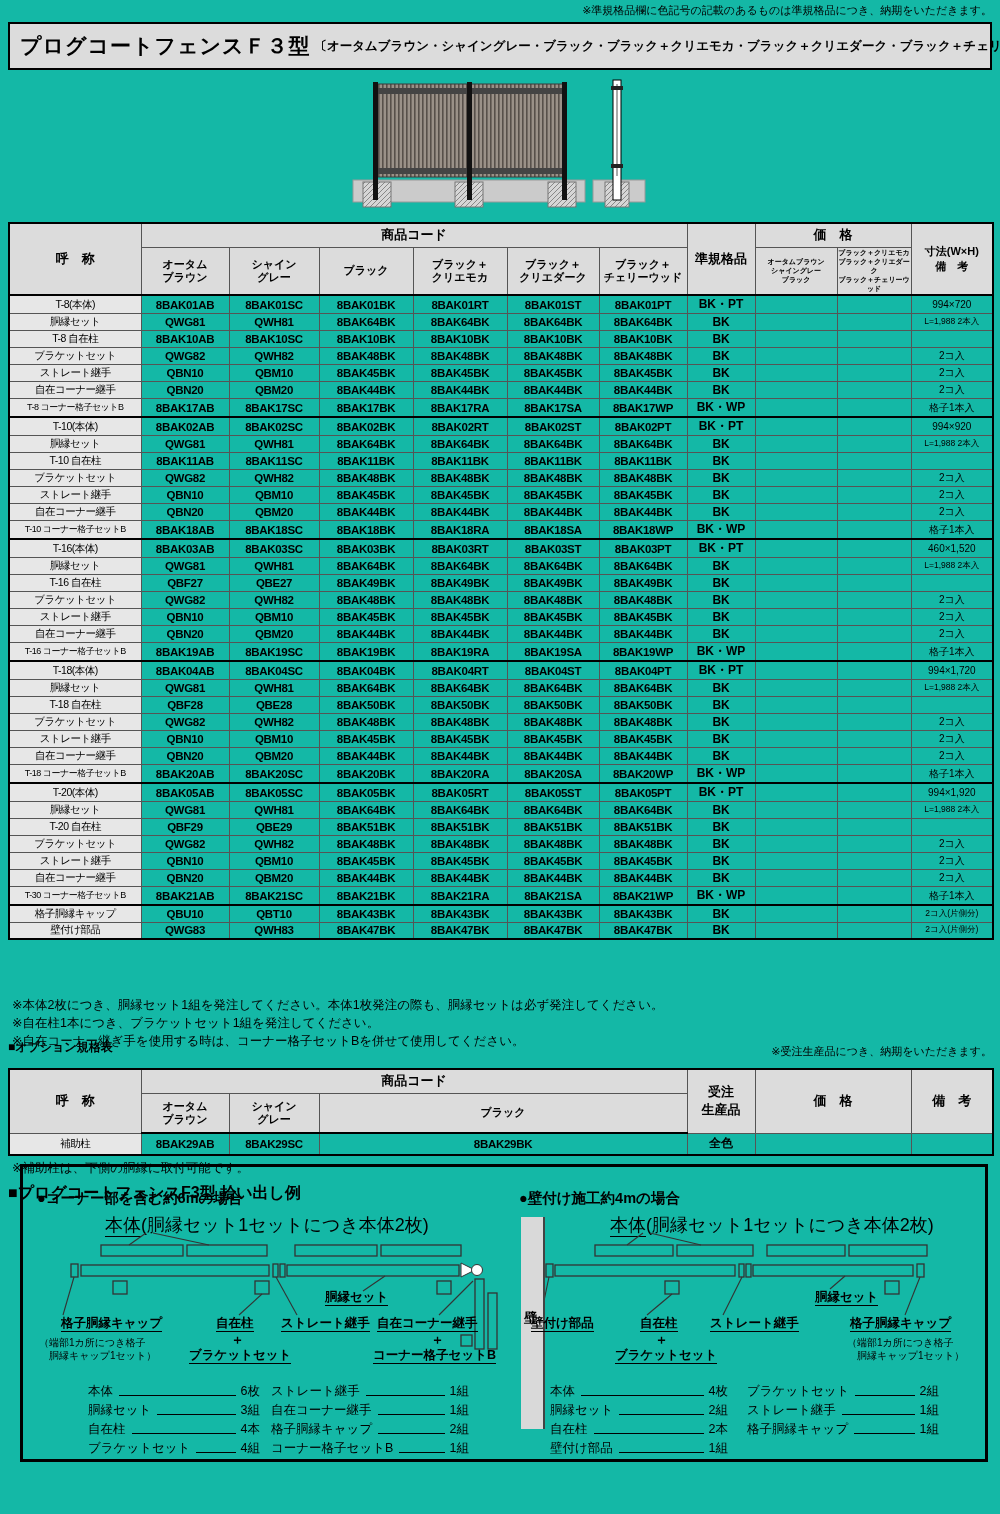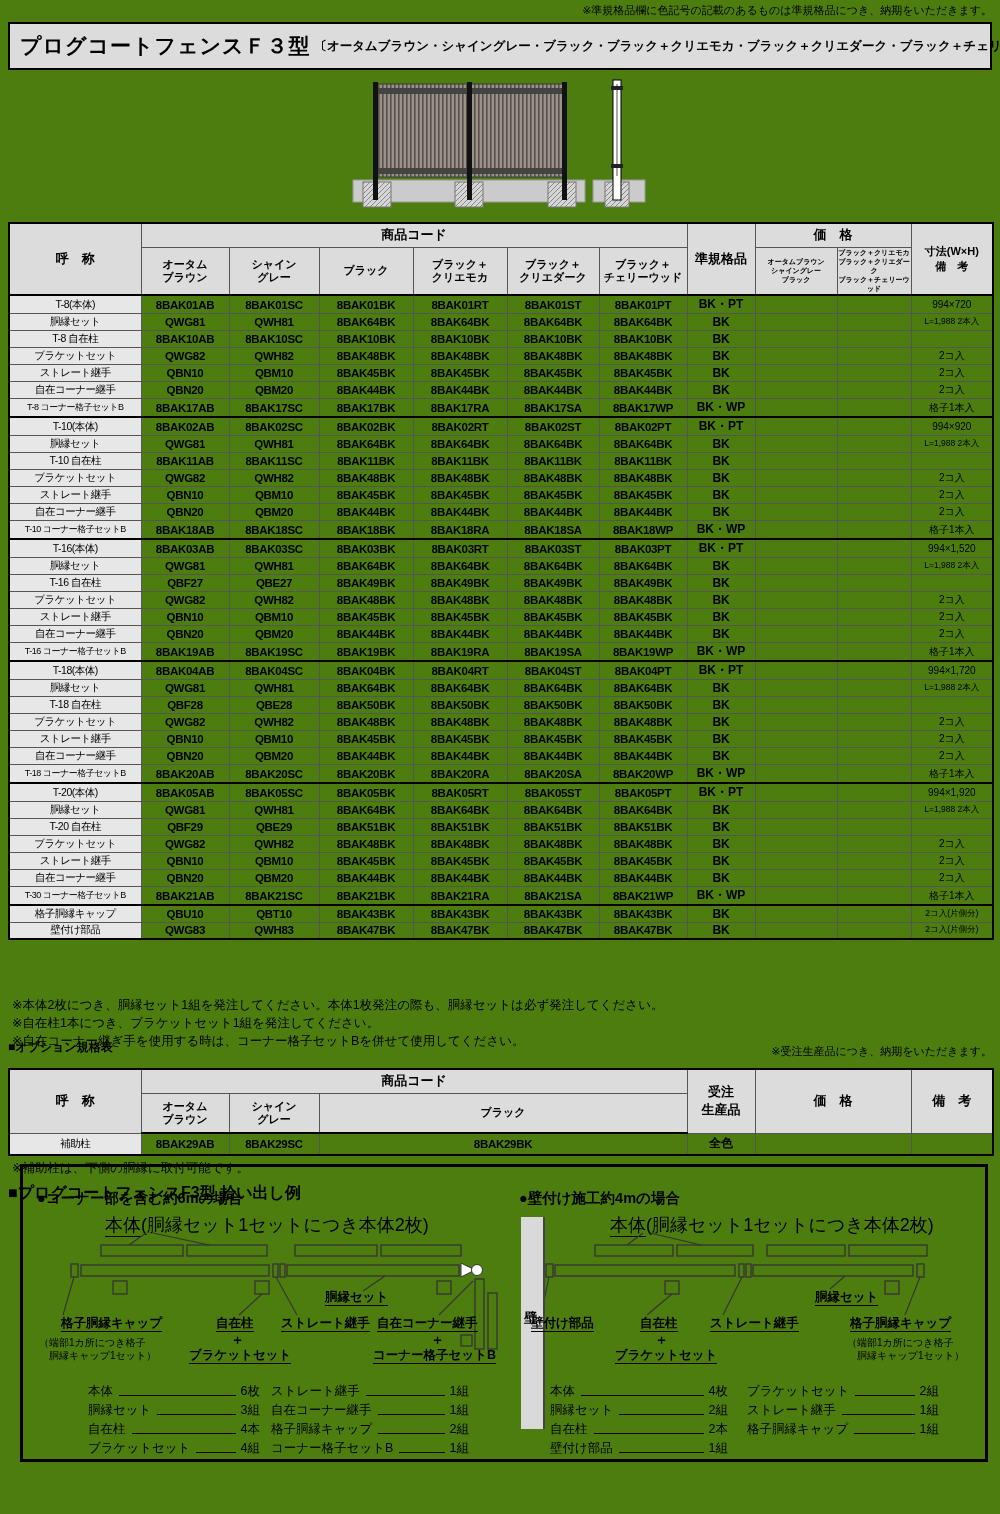--- a/index.html
+++ b/index.html
@@ -1,17 +1,17 @@
 <!DOCTYPE html>
 <html><head>
 <meta charset="utf-8">
 <style>
   * { margin:0; padding:0; box-sizing:border-box; }
   body { font-family:"Liberation Sans","DejaVu Sans",sans-serif; background:#fff; color:#000; }
-  #page { position:relative; width:1000px; height:1514px; background:#4d7c0f; overflow:hidden; }
+  #page { position:relative; width:1000px; height:1514px; background:#14b8a6; overflow:hidden; }
 
   .top-note { position:absolute; top:3px; right:8px; font-size:11px; }
 
   .title-bar { position:absolute; left:8px; right:8px; top:22px; height:48px;
     border:2px solid #000; background:#dcdcdc; display:flex; align-items:center; padding:0 10px; }
   .title-main { font-size:21px; font-weight:bold; letter-spacing:1px; white-space:nowrap; }
   .title-colors { font-size:12.5px; font-weight:bold; margin-left:4px; white-space:nowrap; }
 
   .fence-svg { position:absolute; left:350px; top:72px; }
 
@@ -344,21 +344,21 @@
           <td class="name-cell">T-16(本体)</td>
           <td class="code-cell">8BAK03AB</td>
           <td class="code-cell">8BAK03SC</td>
           <td class="code-cell">8BAK03BK</td>
           <td class="code-cell">8BAK03RT</td>
           <td class="code-cell">8BAK03ST</td>
           <td class="code-cell">8BAK03PT</td>
           <td class="std-cell">BK・PT</td>
           <td class="price-cell"></td>
           <td class="price-cell"></td>
-          <td class="dim-cell">994×1,520</td>
+          <td class="dim-cell">460×1,520</td>
         </tr>
         <tr>
           <td class="name-cell">胴縁セット</td>
           <td class="code-cell">QWG81</td>
           <td class="code-cell">QWH81</td>
           <td class="code-cell">8BAK64BK</td>
           <td class="code-cell">8BAK64BK</td>
           <td class="code-cell">8BAK64BK</td>
           <td class="code-cell">8BAK64BK</td>
           <td class="std-cell">BK</td>

